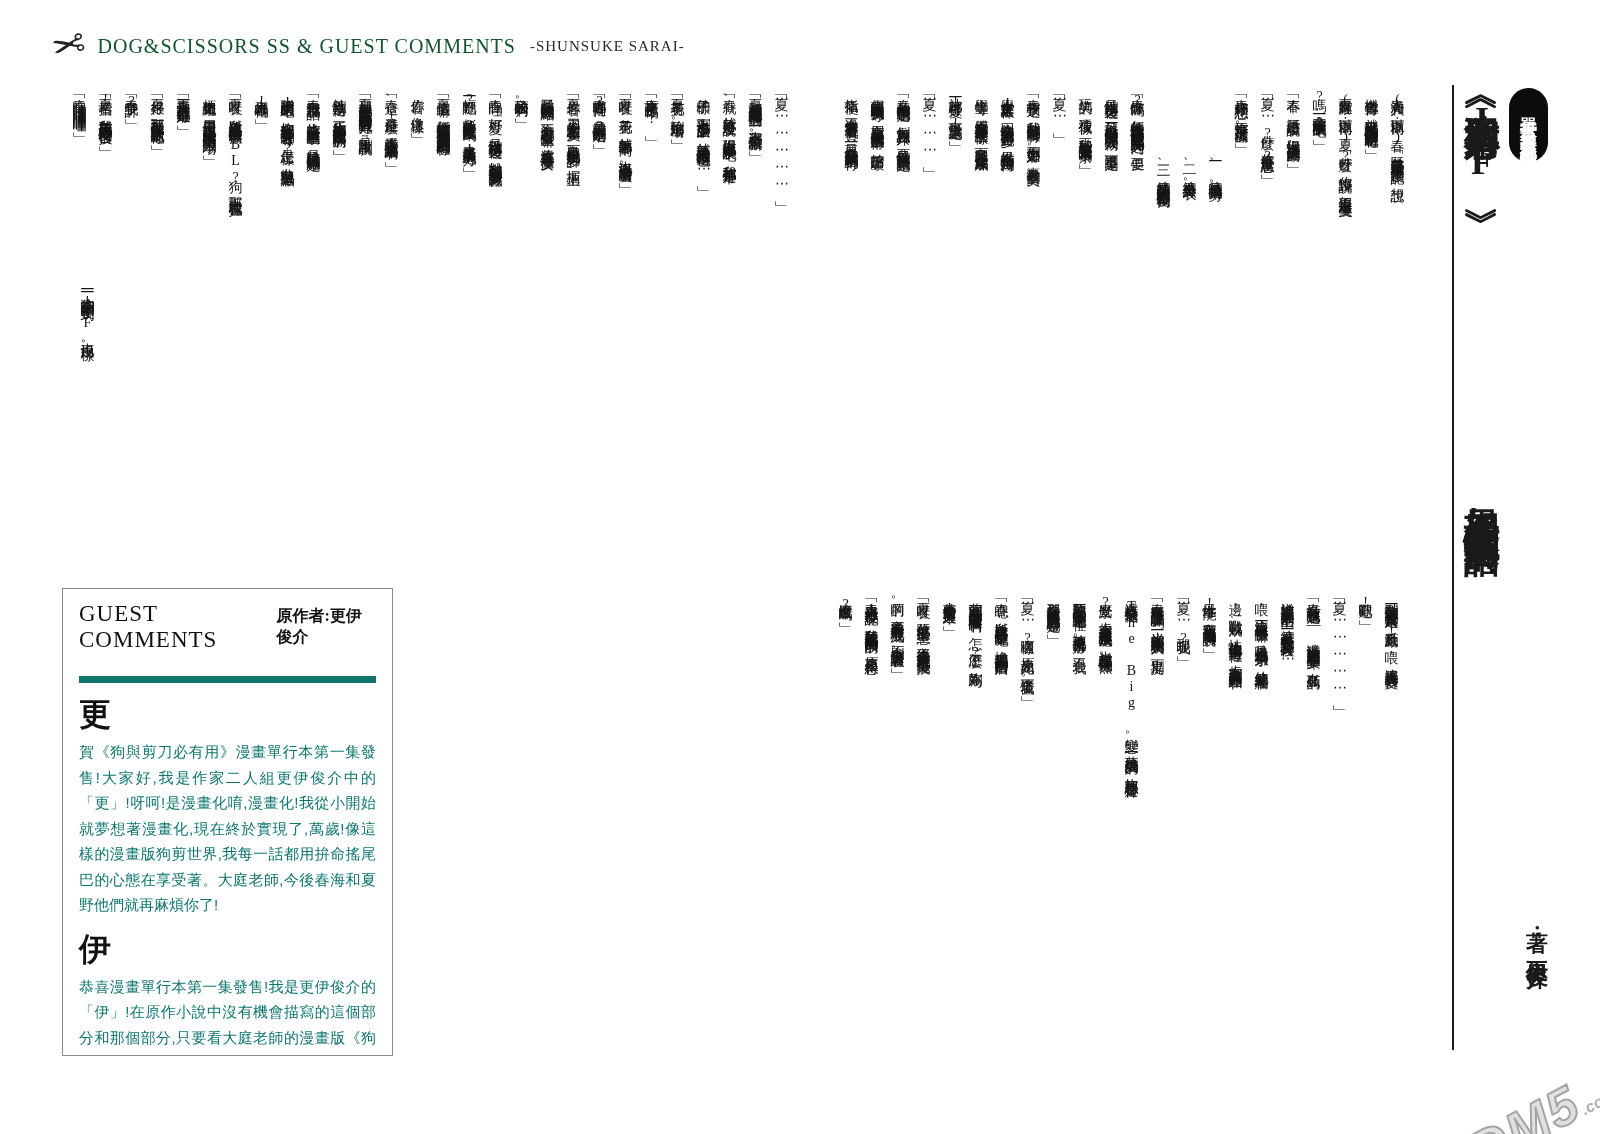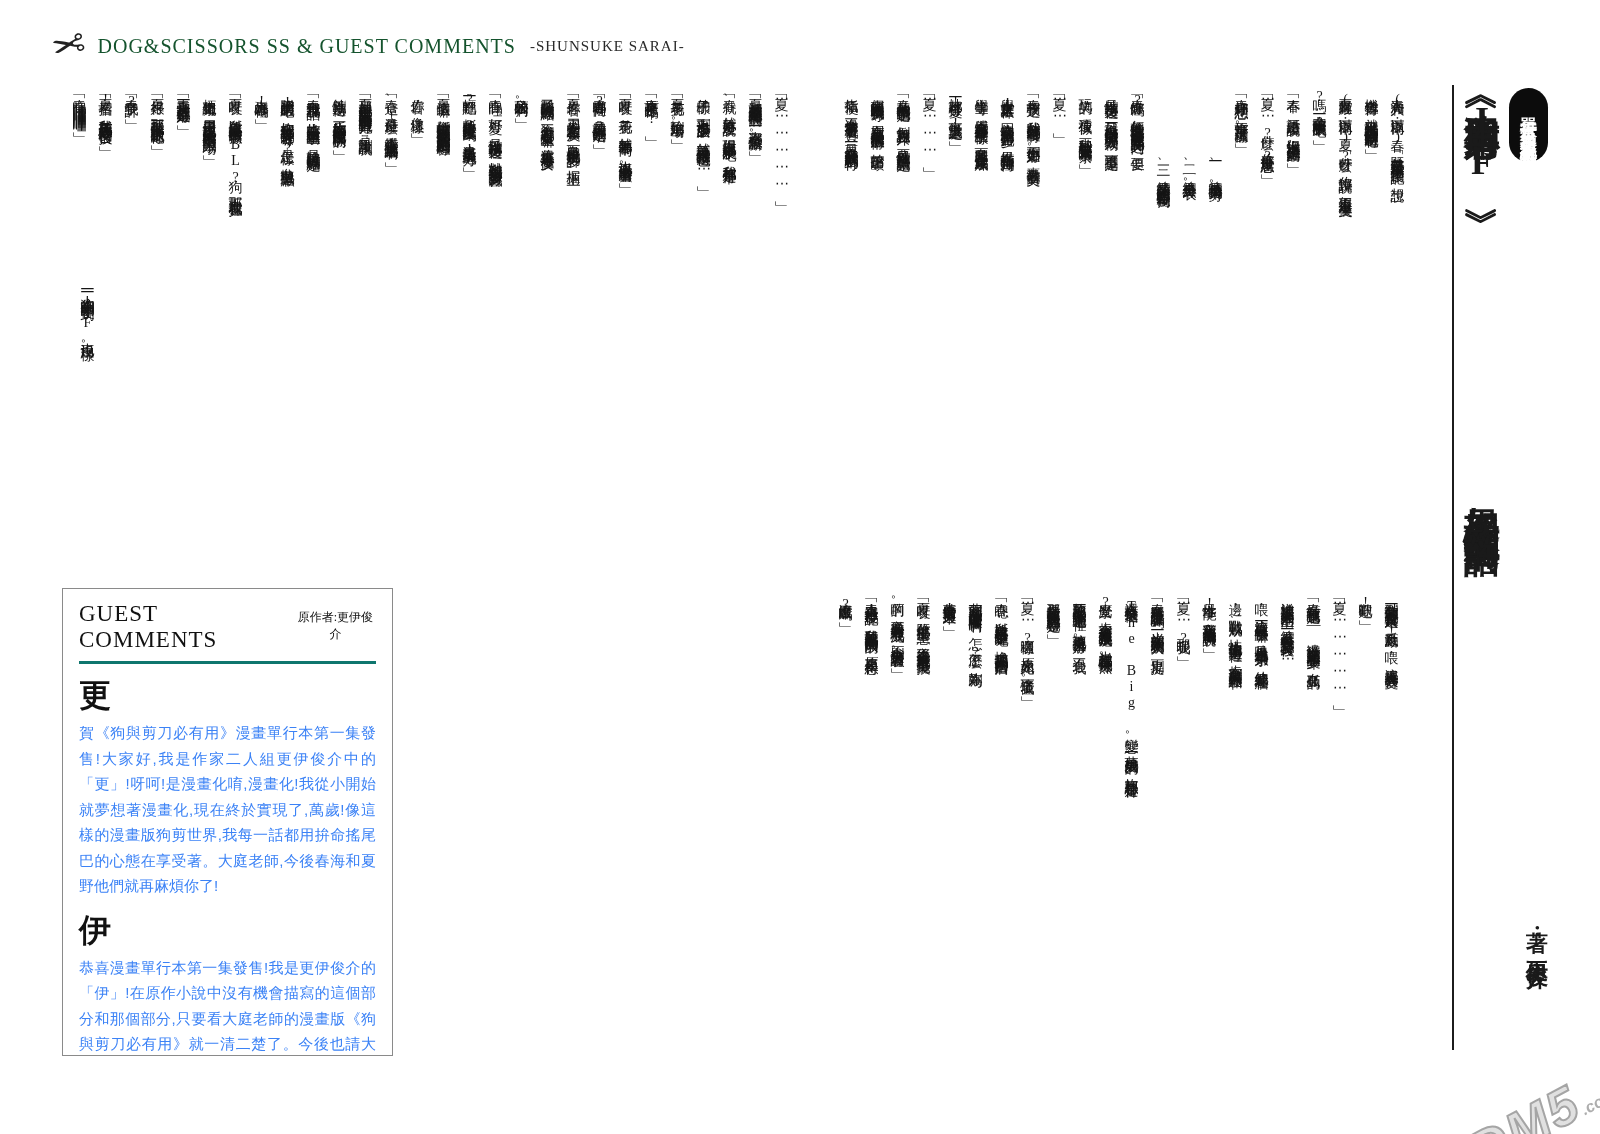--- a/index.html
+++ b/index.html
@@ -29,26 +29,26 @@
   .vband p.indent{text-indent:66px;}
   #band1-right{top:88px;right:190px;height:478px;}
   #band2{top:592px;right:196px;height:520px;}
   #band1-left{top:88px;right:806px;height:478px;}
   #closing{position:absolute;top:282px;left:74px;height:300px;writing-mode:vertical-rl;
            text-orientation:upright;font-size:14px;letter-spacing:1.5px;line-height:26px;color:#151515;}
 
   
   #guest-box{position:absolute;left:62px;top:588px;width:331px;height:468px;box-sizing:border-box;
              border:1px solid #8a8a8a;padding:12px 16px;overflow:hidden;background:#fff;}
-  #guest-header{display:flex;align-items:baseline;gap:8px;border-bottom:3px solid #0f766e;padding-bottom:8px;}
+  #guest-header{display:flex;align-items:baseline;gap:8px;border-bottom:7px solid #0f766e;padding-bottom:23px;}
   #guest-title-en{font-size:23px;letter-spacing:1px;color:#111;}
-  #guest-title-cjk{font-size:12px;font-weight:normal;color:#111;
-                   font-family:"Liberation Serif","DejaVu Serif",serif;text-align:center;}
+  #guest-title-cjk{font-size:16px;font-weight:bold;color:#111;
+                   font-family:"Liberation Serif","DejaVu Serif",serif;}
   .guest-heading{font-size:32px;font-weight:bold;margin:10px 0 2px 0;color:#111;}
-  .guest-body{font-size:15px;line-height:1.7;margin:0 0 6px 0;color:#3b82f6;
+  .guest-body{font-size:15px;line-height:1.7;margin:0 0 6px 0;color:#0f766e;
               font-family:"Liberation Sans","DejaVu Sans",sans-serif;text-align:justify;}
 
   
   #watermark{position:absolute;right:-18px;bottom:-14px;transform:rotate(-28deg);
              font-family:"Liberation Sans","DejaVu Sans",sans-serif;font-weight:bold;
              font-style:italic;color:#a9a9a9;opacity:.8;}
   #watermark .big{font-size:52px;letter-spacing:2px;-webkit-text-stroke:2px #8f8f8f;color:#d9d9d9;}
   #watermark .small{font-size:16px;color:#9a9a9a;}
 </style>
 </head>

